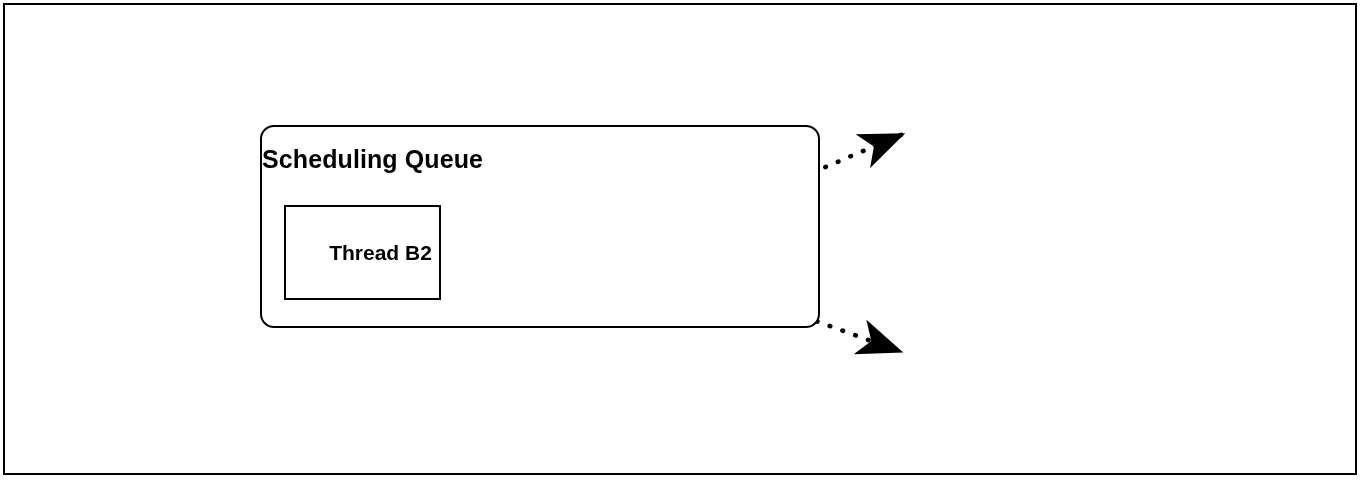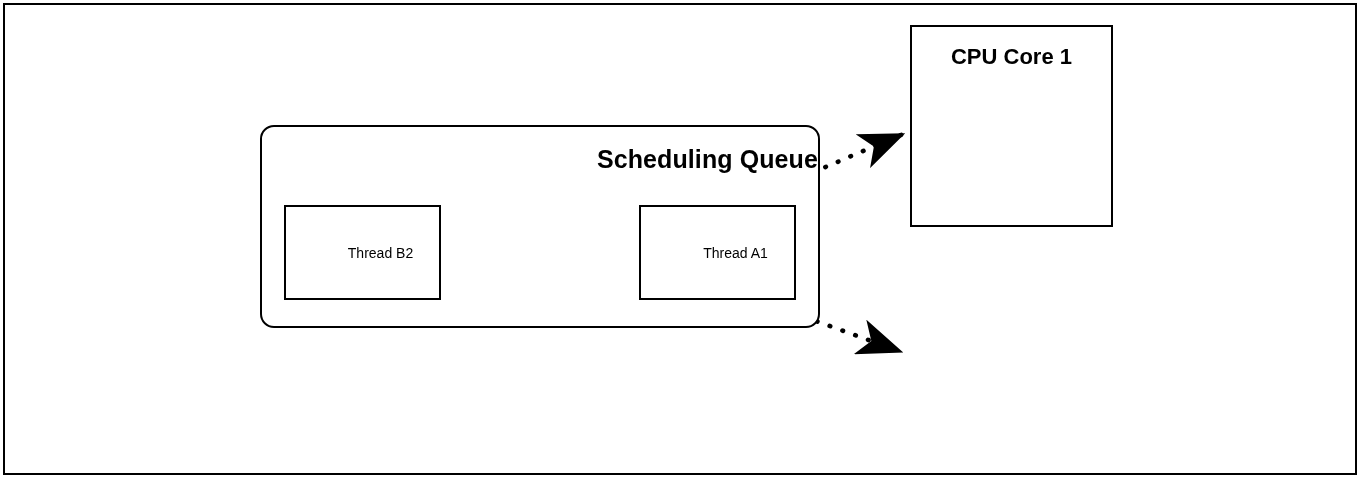--- a/index.html
+++ b/index.html
@@ -40,41 +40,41 @@
     border: 2.6px solid #000000;
     border-radius: 14px;
     box-sizing: border-box;
     background: #ffffff;
   }
   #queue-title {
     position: absolute;
     left: 0;
     top: 18px;
     width: 100%;
-    text-align: right;
+    text-align: left;
     font-size: 25px;
     font-weight: bold;
     color: #000000;
     letter-spacing: 0.1px;
   }
   .thread-box {
     position: absolute;
     top: 205px;
     width: 157px;
     height: 95px;
     border: 2.6px solid #000000;
     box-sizing: border-box;
     background: transparent;
     display: flex;
     align-items: center;
     justify-content: center;
   }
   .thread-label {
-    font-size: 14px;
-    font-weight: normal;
+    font-size: 21px;
+    font-weight: bold;
     color: #000000;
     white-space: nowrap;
     margin-left: 36px;
   }
   #thread-box-0 { left: 284px; }
   #thread-box-1 { left: 461px; }
   #thread-box-2 { left: 639px; }
 
   .core-box {
     position: absolute;
@@ -127,21 +127,15 @@
     <path d="M 625 252 L 899 351" fill="none" stroke="#000000" stroke-width="4.6" stroke-linecap="round" stroke-dasharray="0.6 13" marker-end="url(#arrowhead-2)"></path>
   </svg>
 
   <div id="queue-container">
     <div id="queue-title">Scheduling Queue</div>
   </div>
 
   <div class="thread-box" id="thread-box-0">
     <span class="thread-label">Thread B2</span>
   </div>
-  <div class="thread-box" id="thread-box-2">
-    <span class="thread-label">Thread A1</span>
-  </div>
 
-  <div class="core-box" id="core-box-0">
-    <div class="core-label">CPU Core 1</div>
-  </div>
 
 </div>
 
 </body></html>

